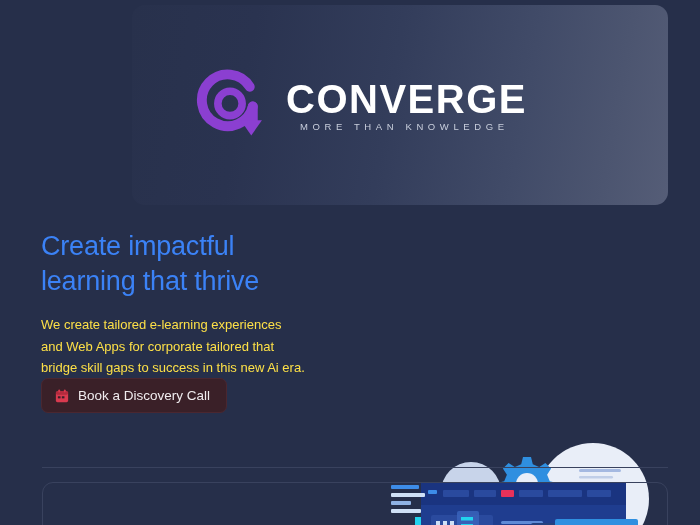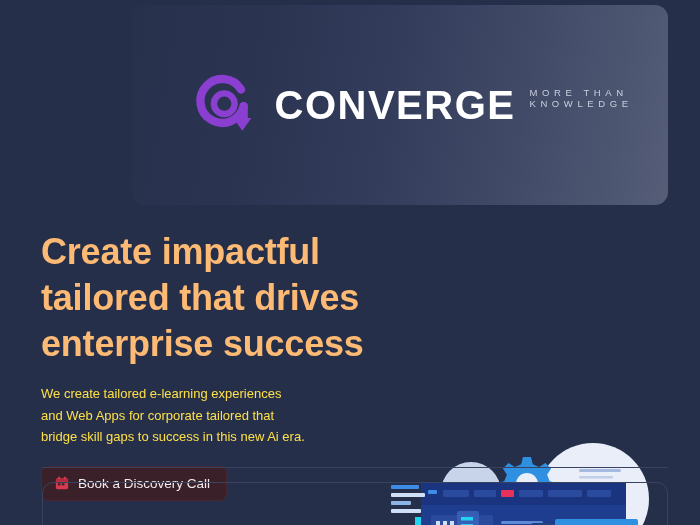--- a/index.html
+++ b/index.html
@@ -21,21 +21,21 @@
         #28314c 0%, #2a3350 22%, #333d5b 48%,
         #414b68 72%, #4c5570 88%, #555d77 100%);
     overflow: hidden;
   }
   .logo-wrap {
     position: absolute;
     left: 60px; top: 62px;
     display: flex; align-items: center; gap: 18px;
   }
   .logo-mark { width: 76px; height: 76px; display: block; }
-  .logo-text { display: flex; flex-direction: row; align-items: flex-start; }
+  .logo-text { display: flex; flex-direction: column; align-items: flex-start; }
   .wordmark {
     color: #ffffff;
     font-size: 40px;
     font-weight: bold;
     letter-spacing: 1.5px;
     line-height: 1;
     font-family: "Liberation Sans", sans-serif;
   }
   .tagline {
     color: #c9cfdd;
@@ -43,35 +43,34 @@
     letter-spacing: 4.6px;
     margin-top: 2px;
     margin-left: 14px;
     font-weight: normal;
   }
 
   
   .hero { position: absolute; left: 0; top: 215px; width: 700px; height: 245px; }
   .hero-copy { position: absolute; left: 41px; top: 14px; width: 330px; }
   .hero-title {
-    color: #fdba74;
-    font-size: 36px;
-    font-weight: bold;
+    color: #3b82f6;
+    font-size: 27px;
+    font-weight: normal;
     line-height: 1.28;
     letter-spacing: -0.2px;
   }
   .hero-sub {
     margin-top: 16px;
     color: #fde047;
     font-size: 13px;
     line-height: 1.65;
   }
   .cta {
     display: inline-flex; align-items: center; gap: 9px;
-    margin-top: 18px;
     padding: 9px 16px 9px 13px;
     background: #3a2028;
     border: 1px solid #4a2730;
     border-radius: 7px;
     color: #f0ecef;
     font-size: 13.5px;
     cursor: pointer;
   }
   .cta svg { display: block; }
 
@@ -115,22 +114,21 @@
         <div class="tagline">MORE THAN KNOWLEDGE</div>
       </div>
     </div>
   </div>
 
   <div class="hero">
 
     <div class="hero-copy">
       <div class="hero-title">
         <div>Create impactful</div>
-        <div>tailored that drives</div>
-        <div>enterprise success</div>
+        <div>learning that thrive</div>
       </div>
 
       <div class="hero-sub">
         <div>We create tailored e-learning experiences</div>
         <div>and Web Apps for corporate tailored that</div>
         <div>bridge skill gaps to success in this new Ai era.</div>
       </div>
 
       <div class="cta">
         <svg width="14" height="14" viewBox="0 0 16 16">

